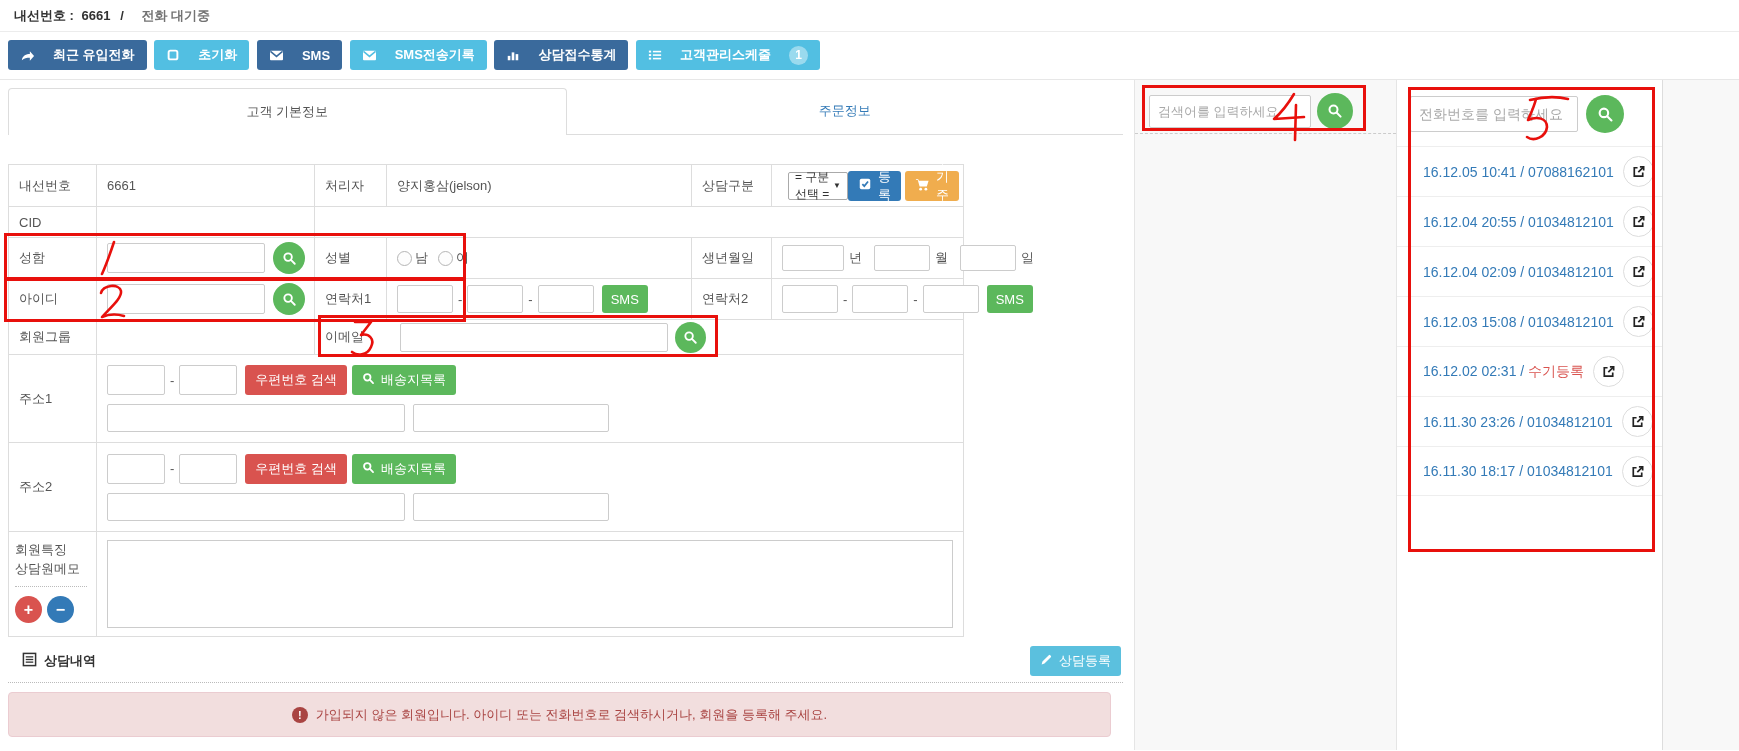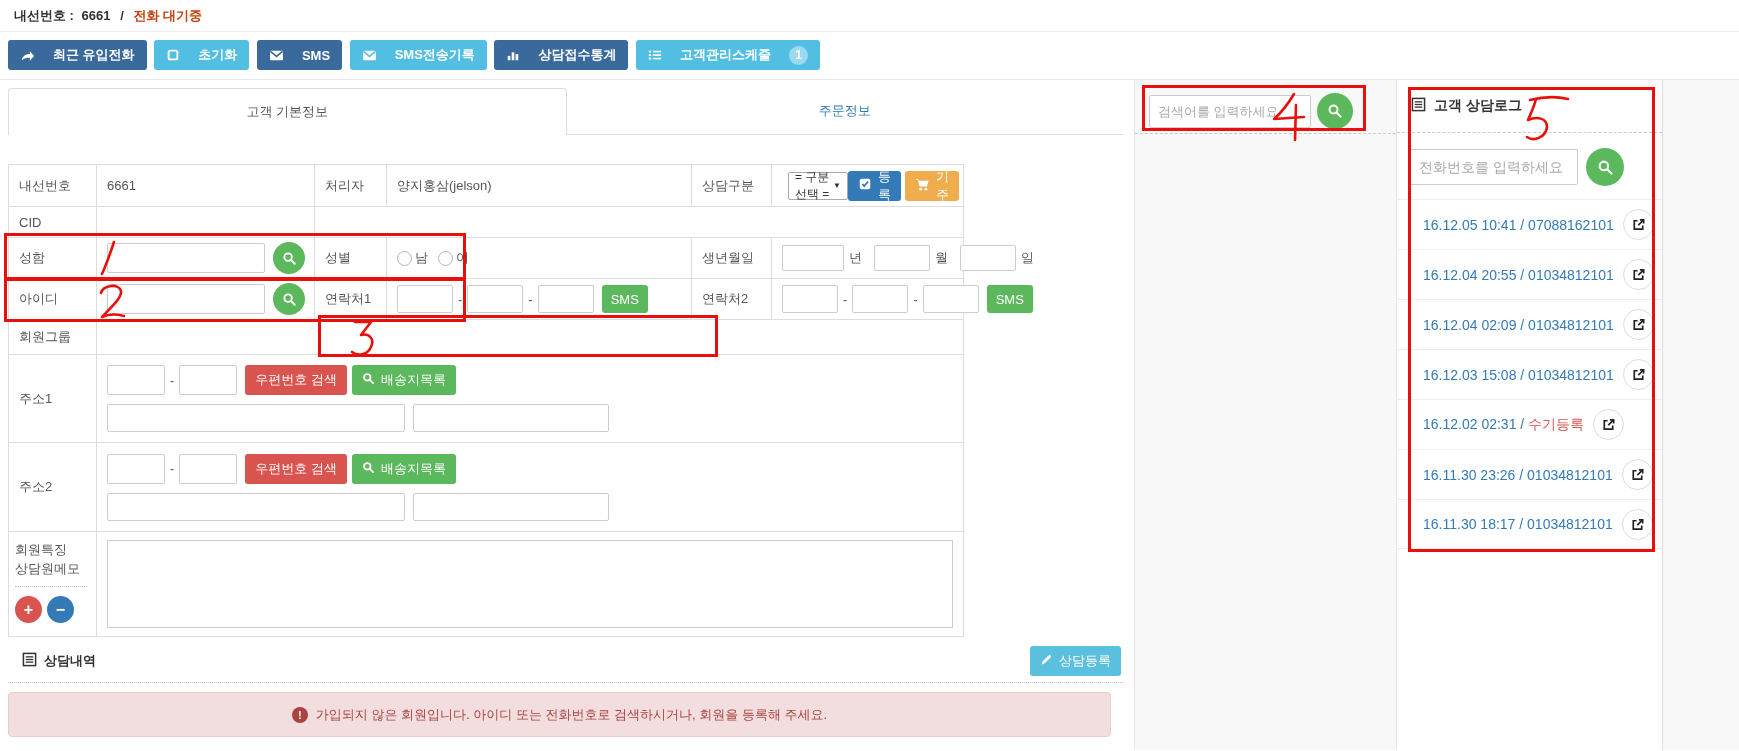--- a/index.html
+++ b/index.html
@@ -2,21 +2,21 @@
 <html><head>
 <meta charset="utf-8">
 <style>
   html,body{margin:0;padding:0;background:#fff;}
   #app{position:relative;width:1739px;height:751px;background:#fff;
        font-family:"Liberation Sans",sans-serif;font-size:13px;color:#555;overflow:hidden;}
 
   
   .topbar{height:31px;line-height:31px;padding-left:14px;border-bottom:1px solid #ececec;
           font-weight:bold;color:#333;font-size:13px;}
-  .topbar .status{color:#c2410c;margin-left:4px;}
+  .topbar .status{color:#737373;margin-left:12px;}
   .topbar .sep{margin:0 2px 0 6px;}
 
   
   .toolbar{padding:8px 0 9px 8px;border-bottom:1px solid #e7e7e7;background:#fff;}
   .tbtn{display:inline-flex;align-items:center;gap:18px;height:30px;padding:0 12px;margin-right:4px;
         border:none;border-radius:3px;color:#fff;font-weight:bold;font-size:13px;cursor:pointer;
         font-family:"Liberation Sans",sans-serif;vertical-align:top;}
   .btn-dark{background:#3a6a9c;}
   .btn-light{background:#52bfe2;}
   .tbtn svg{display:block;}
@@ -286,20 +286,30 @@
             <input class="inp inp-sm" style="width: 56px;">
             <span class="dash">-</span>
             <input class="inp inp-sm" style="width: 56px;">
             <button class="sbtn b-green sms-btn" style="margin-left:8px;">SMS</button>
           </div>
         </div>
 
         <div class="trow h35">
           <div class="cell lbl">회원그룹</div>
           <div class="cell"></div>
+          <div class="cell" style="grid-column:span 4;">
+            <span class="lbl">이메일</span>
+            <input class="inp" style="width: 268px; margin-left: 36px; height: 29px;">
+            <button class="circle-btn d32" style="margin-left:7px;width:31px;height:31px;">
+              <svg width="15" height="15" viewBox="0 0 16 16">
+                  <circle cx="6.5" cy="6.5" r="4" fill="none" stroke="#fff" stroke-width="2"></circle>
+                  <line x1="9.8" y1="9.8" x2="13.6" y2="13.6" stroke="#fff" stroke-width="2" stroke-linecap="round"></line>
+                </svg>
+            </button>
+          </div>
         </div>
 
         <div class="trow h88">
           <div class="cell lbl">주소1</div>
           <div class="cell addr-cell" style="grid-column:span 5;">
             <div class="addr-line">
               <input class="inp" style="width: 58px;">
               <span class="dash">-</span>
               <input class="inp" style="width: 58px;">
               <button class="sbtn b-red" style="margin-left:8px;">우편번호 검색</button>
@@ -389,29 +399,20 @@
         <button class="circle-btn d36">
           <svg width="16" height="16" viewBox="0 0 16 16">
               <circle cx="6.5" cy="6.5" r="4" fill="none" stroke="#fff" stroke-width="2"></circle>
               <line x1="9.8" y1="9.8" x2="13.6" y2="13.6" stroke="#fff" stroke-width="2" stroke-linecap="round"></line>
             </svg>
         </button>
       </div>
     </div>
 
     <div class="right-panel">
-      <div class="rp-title">
-        <span><svg width="15" height="15" viewBox="0 0 16 16">
-              <rect x="1.5" y="1.5" width="13" height="13" fill="none" stroke="#333" stroke-width="1.6"></rect>
-              <line x1="4" y1="5.2" x2="12" y2="5.2" stroke="#333" stroke-width="1.4"></line>
-              <line x1="4" y1="8" x2="12" y2="8" stroke="#333" stroke-width="1.4"></line>
-              <line x1="4" y1="10.8" x2="12" y2="10.8" stroke="#333" stroke-width="1.4"></line>
-            </svg></span>
-        <span>고객 상담로그</span>
-      </div>
       <div class="rp-phone">
         <input class="inp" placeholder="전화번호를 입력하세요" style="">
         <button class="circle-btn d38">
           <svg width="17" height="17" viewBox="0 0 16 16">
               <circle cx="6.5" cy="6.5" r="4" fill="none" stroke="#fff" stroke-width="2"></circle>
               <line x1="9.8" y1="9.8" x2="13.6" y2="13.6" stroke="#fff" stroke-width="2" stroke-linecap="round"></line>
             </svg>
         </button>
       </div>
 

